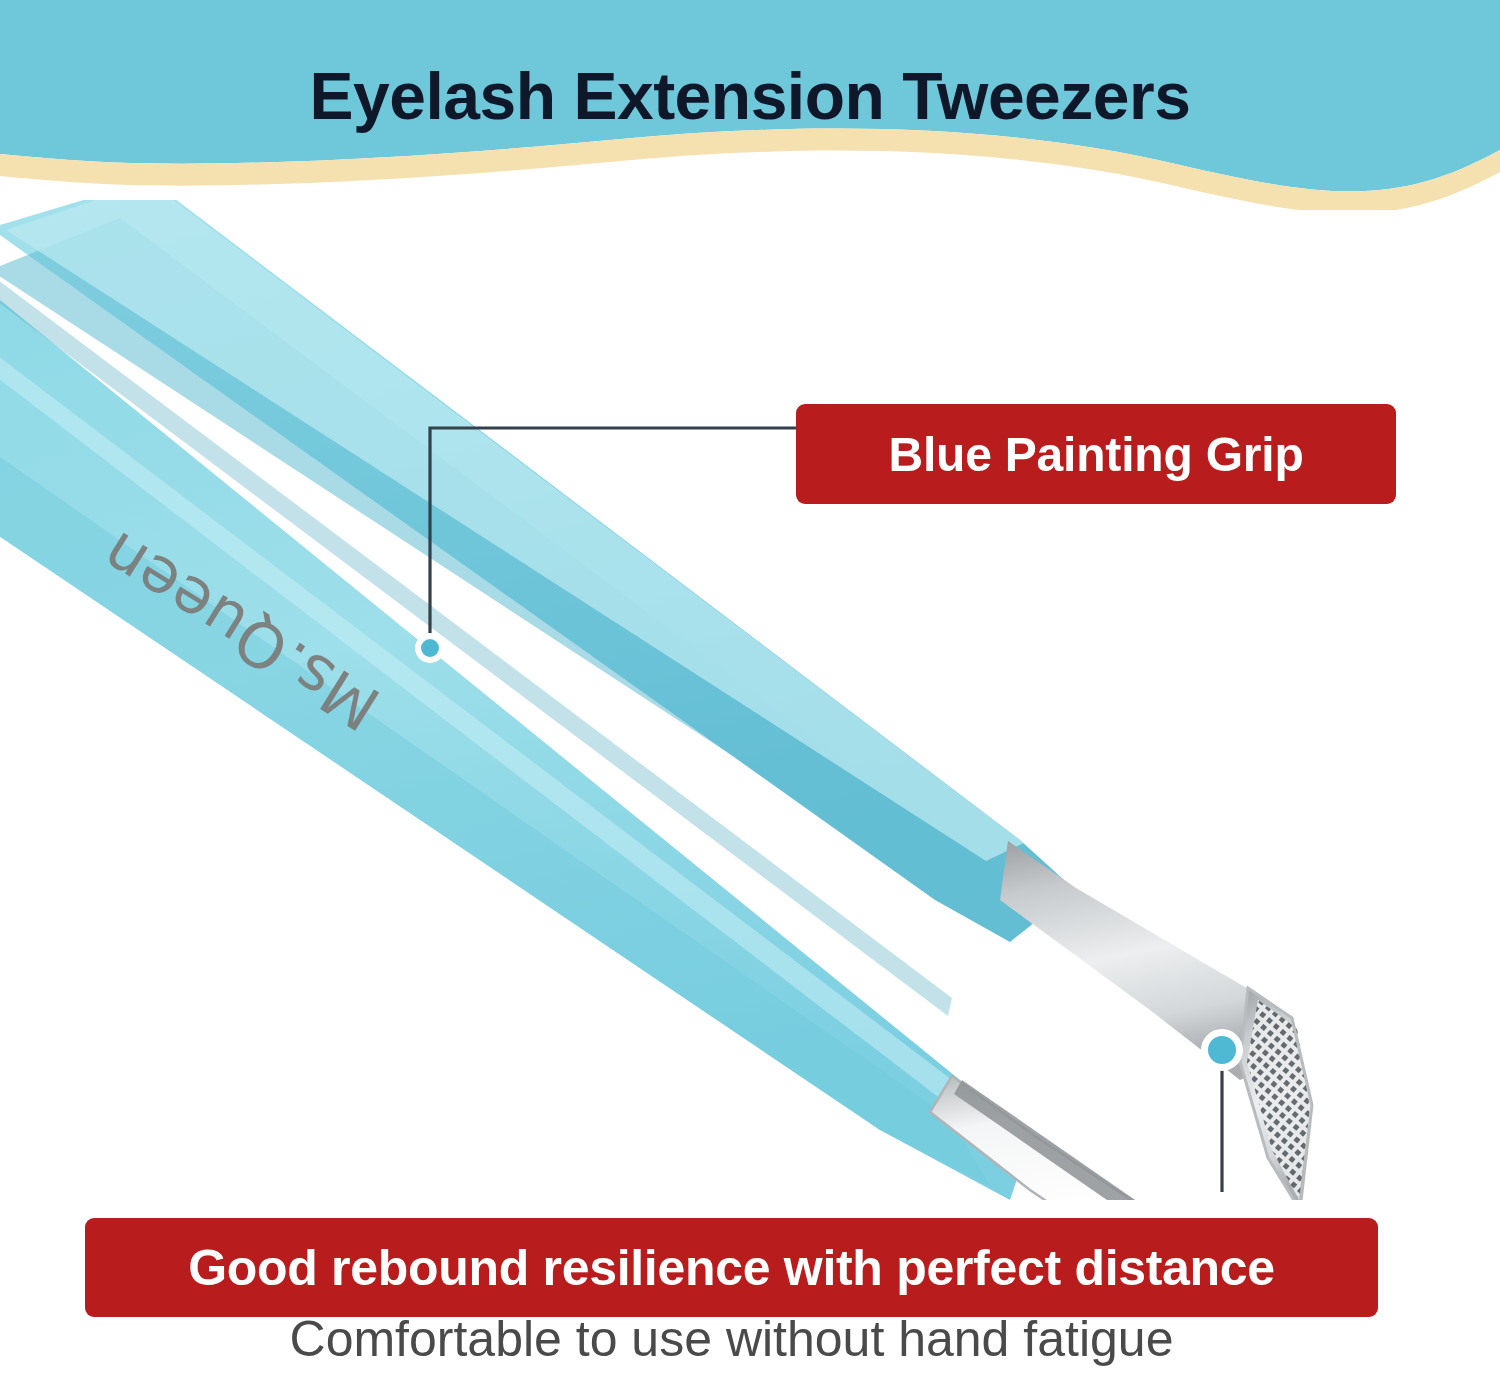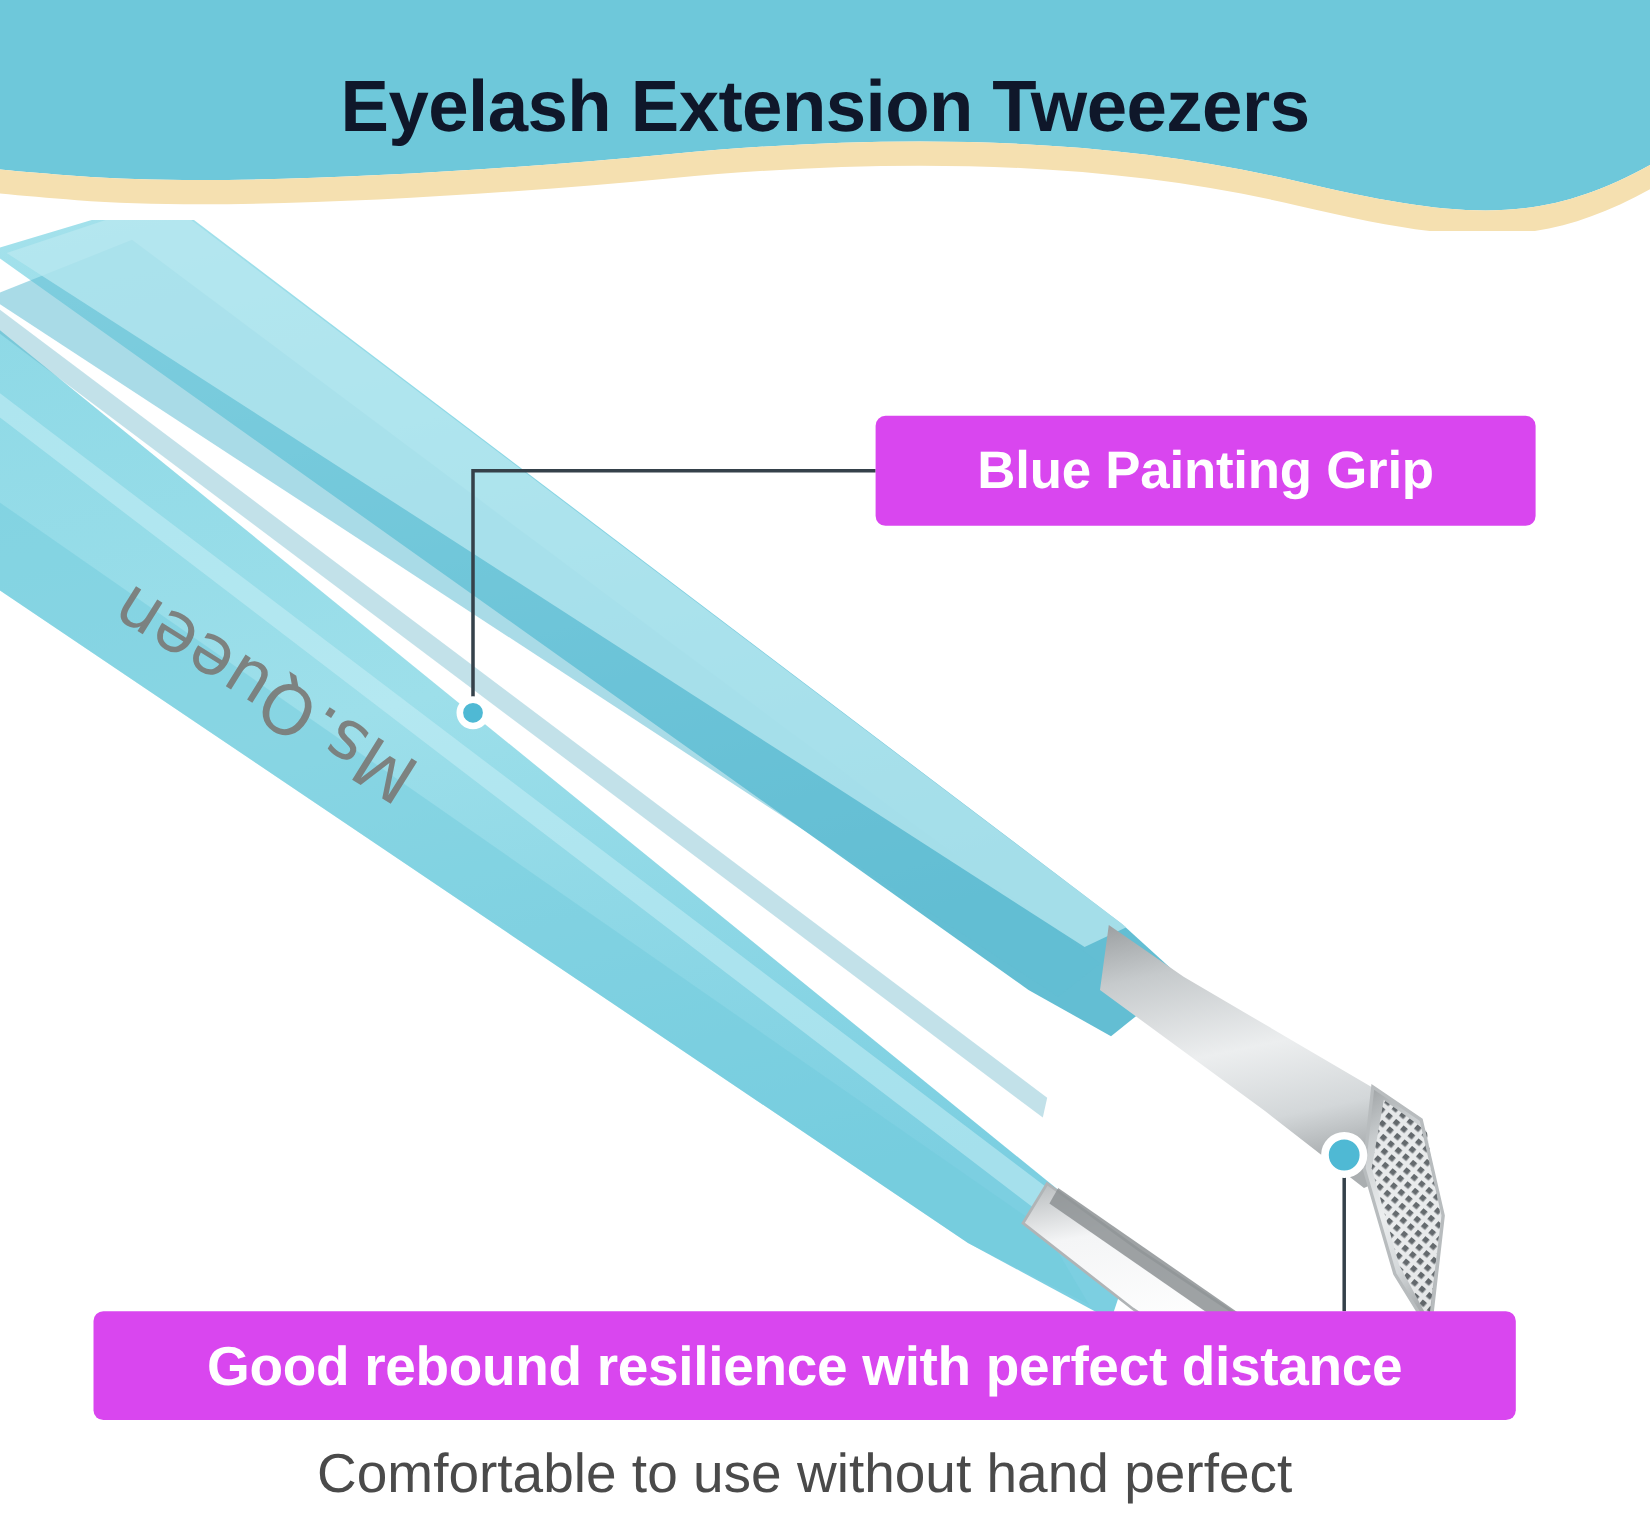--- a/index.html
+++ b/index.html
@@ -65,27 +65,28 @@
     transform-origin: 50% 50%;
     text-align: center;
     line-height: 84px;
     font-family: "DejaVu Sans", sans-serif;
     opacity: 0.92;
   }
 
   
   .callout-box {
     position: absolute;
-    background: #d946ef;
+    background: #b91c1c;
     border-radius: 9px;
     color: #ffffff;
     display: flex;
     align-items: center;
     justify-content: center;
     box-sizing: border-box;
+    margin-top: 26px;
   }
   .callout-top {
     left: 796px;
     top: 378px;
     width: 600px;
     height: 100px;
     font-size: 48px;
     font-weight: bold;
     letter-spacing: -0.2px;
     white-space: nowrap;
@@ -254,15 +255,15 @@
   <div class="marker-dot marker-ring" style="left:415px; top:633px;"></div>
   <div class="marker-dot marker-solid" style="left:1201px; top:1029px;"></div>
 
   <div class="callout-box callout-top">
     <span>Blue Painting Grip</span>
   </div>
 
   <div class="callout-box callout-bottom">
     <span>Good rebound resilience with perfect distance</span>
   </div>
-  <div class="sub-text sub-bottom">Comfortable to use without hand perfect</div>
+  <div class="sub-text sub-bottom">Comfortable to use without hand fatigue</div>
 
 </div>
 
 </body></html>

